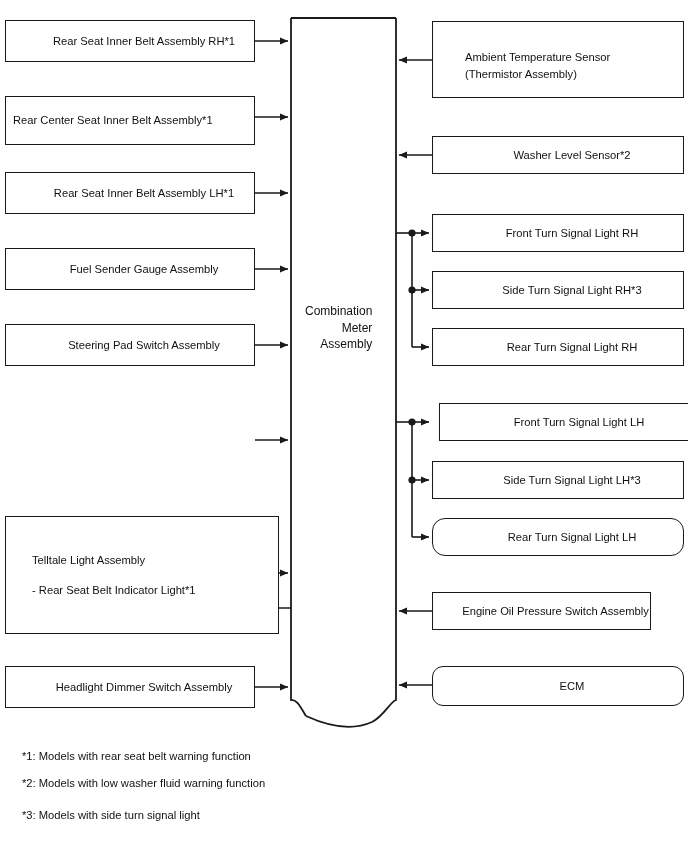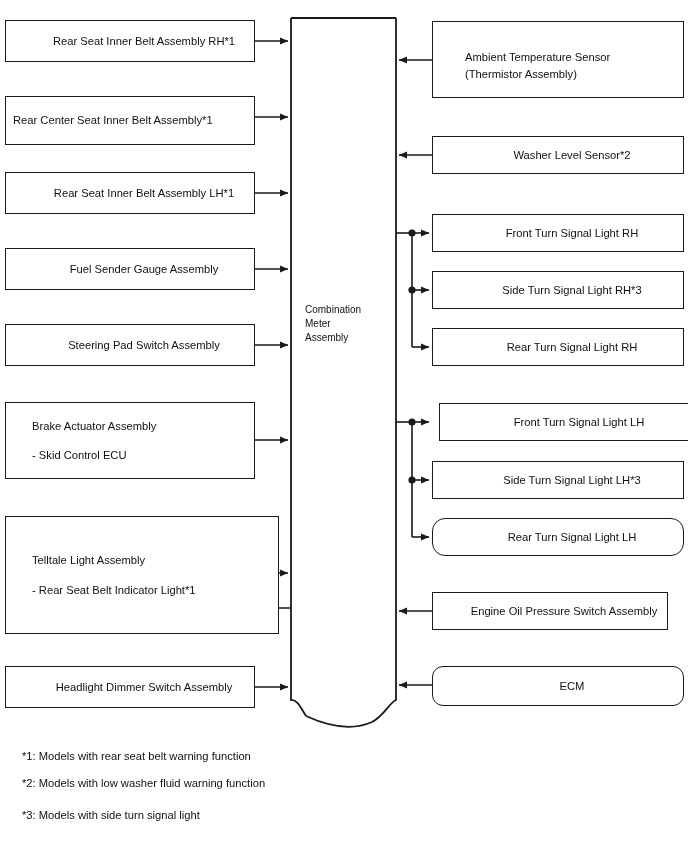--- a/index.html
+++ b/index.html
@@ -54,24 +54,25 @@
   }
   .node .line {
     display: block;
     white-space: nowrap;
   }
   .node .line.spaced {
     margin-top: 13px;
   }
   .trunk-label {
     position: absolute;
-    font-size: 10px;
+    font-size: 12px;
     line-height: 1.38;
     color: #111111;
     white-space: nowrap;
+    text-align: right;
   }
   .footnote {
     position: absolute;
     font-size: 11.2px;
     color: #111111;
     white-space: nowrap;
   }
 </style>
 </head>
 <body>
@@ -154,24 +155,20 @@
   </div>
 
   <div class="node center-text" style="left:5px; top:248px; width:250px; height:42px;">
     <span class="line">Fuel Sender Gauge Assembly</span>
   </div>
 
   <div class="node center-text" style="left:5px; top:324px; width:250px; height:42px;">
     <span class="line">Steering Pad Switch Assembly</span>
   </div>
 
-  <div class="node pad-left" style="left:5px; top:402px; width:250px; height:77px;">
-    <span class="line">Brake Actuator Assembly</span>
-    <span class="line spaced">- Skid Control ECU</span>
-  </div>
 
   <div class="node pad-left" style="left:5px; top:516px; width:274px; height:118px;">
     <span class="line">Telltale Light Assembly</span>
     <span class="line spaced">- Rear Seat Belt Indicator Light*1</span>
   </div>
 
   <div class="node center-text" style="left:5px; top:666px; width:250px; height:42px;">
     <span class="line">Headlight Dimmer Switch Assembly</span>
   </div>
 
@@ -201,21 +198,21 @@
   </div>
 
   <div class="node center-text" style="left:432px; top:461px; width:252px; height:38px;">
     <span class="line">Side Turn Signal Light LH*3</span>
   </div>
 
   <div class="node center-text" style="left:432px; top:518px; width:252px; height:38px;border-radius:13px;">
     <span class="line">Rear Turn Signal Light LH</span>
   </div>
 
-  <div class="node center-text" style="left:432px; top:592px; width:236px; height:38px;">
+  <div class="node center-text" style="left:432px; top:592px; width:219px; height:38px;">
     <span class="line">Engine Oil Pressure Switch Assembly</span>
   </div>
 
   <div class="node center-text rounded" style="left:432px; top:666px; width:252px; height:40px;">
     <span class="line">ECM</span>
   </div>
 
   <div class="footnote" style="left:22px; top:750px;">*1: Models with rear seat belt warning function</div>
   <div class="footnote" style="left:22px; top:777px;">*2: Models with low washer fluid warning function</div>
   <div class="footnote" style="left:22px; top:809px;">*3: Models with side turn signal light</div>

